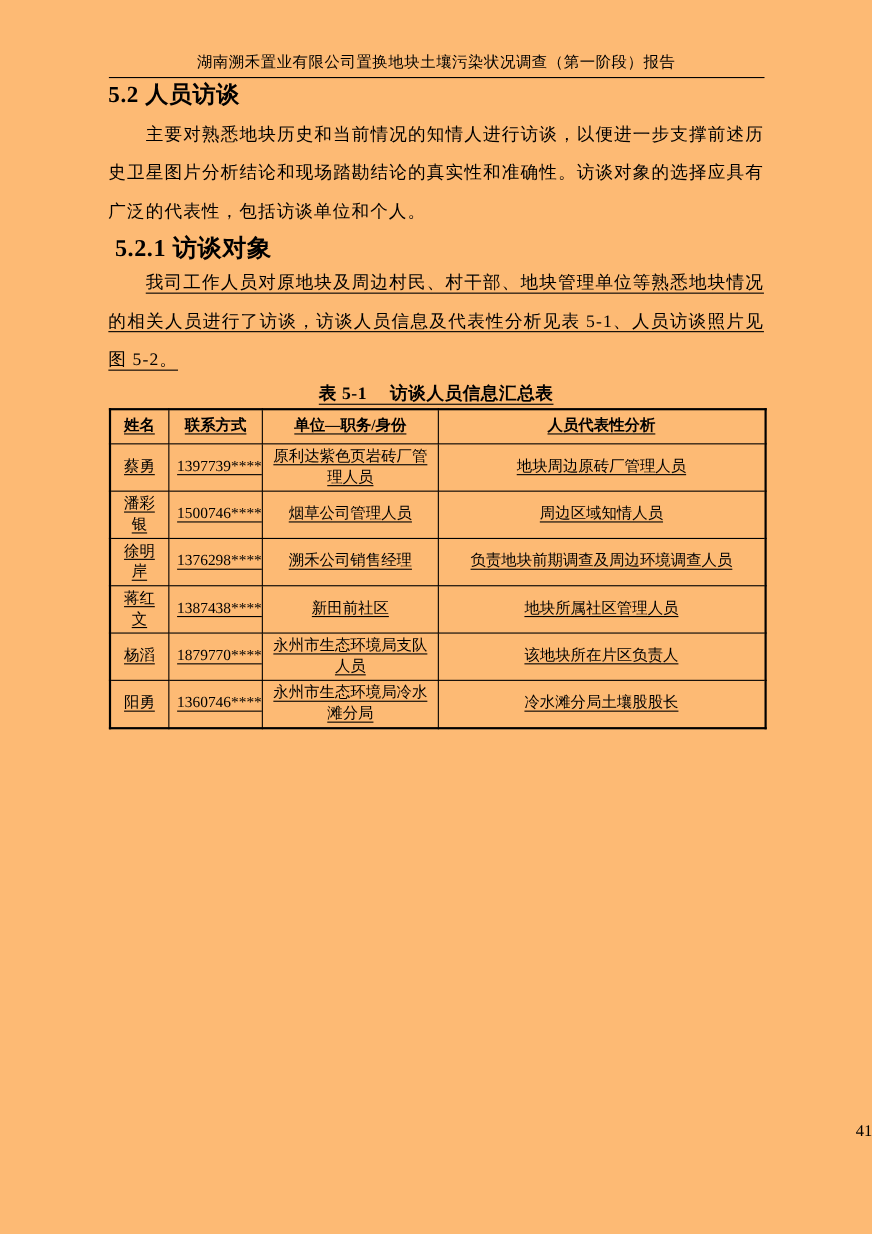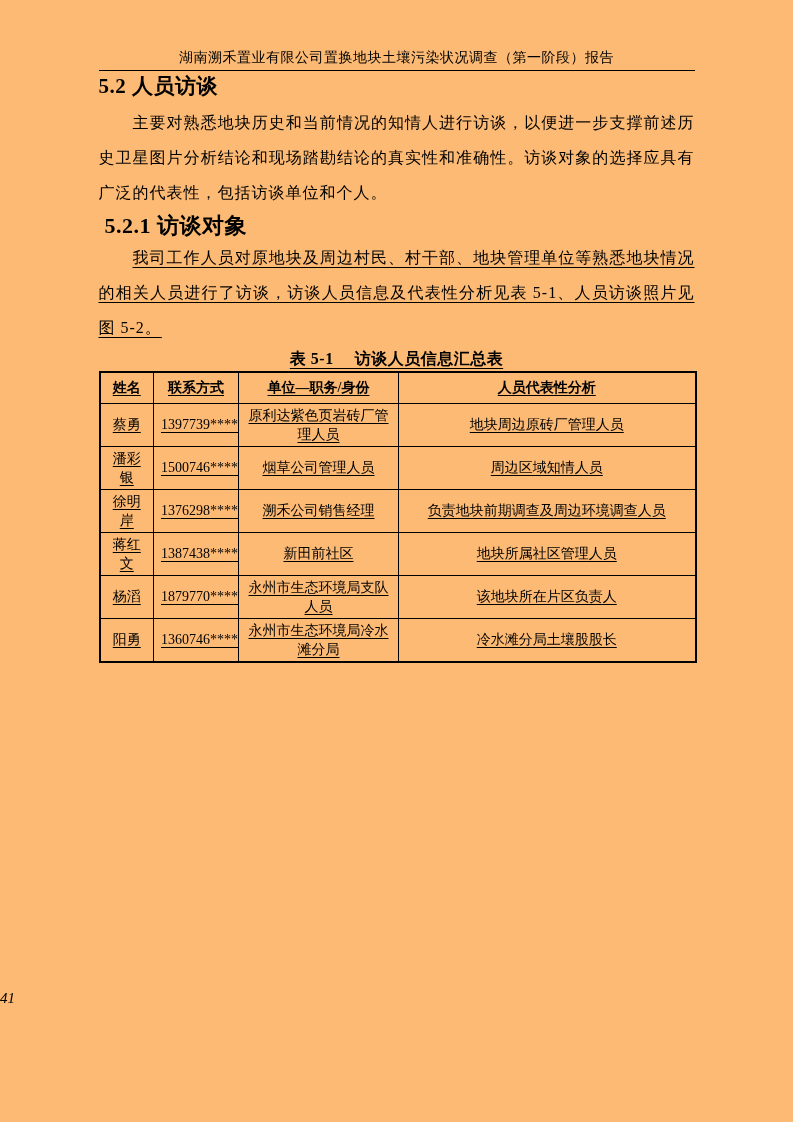--- a/index.html
+++ b/index.html
@@ -104,25 +104,24 @@
   table.interview tbody tr:nth-child(7) { height: 42px; }
   .cellu {
     text-decoration: underline;
     text-decoration-thickness: 1px;
     text-underline-offset: 3px;
   }
   
   .page-number {
     position: absolute;
     left: 0;
-    top: 990px;
+    top: 1021px;
     width: 100%;
-    text-align: left;
+    text-align: right;
     font-size: 15px;
-    font-style: italic;
   }
 </style>
 </head>
 <body>
 
 <div class="page">
 
   <div class="doc-header">
     <div class="title">湖南溯禾置业有限公司置换地块土壤污染状况调查（第一阶段）报告</div>
   </div>

